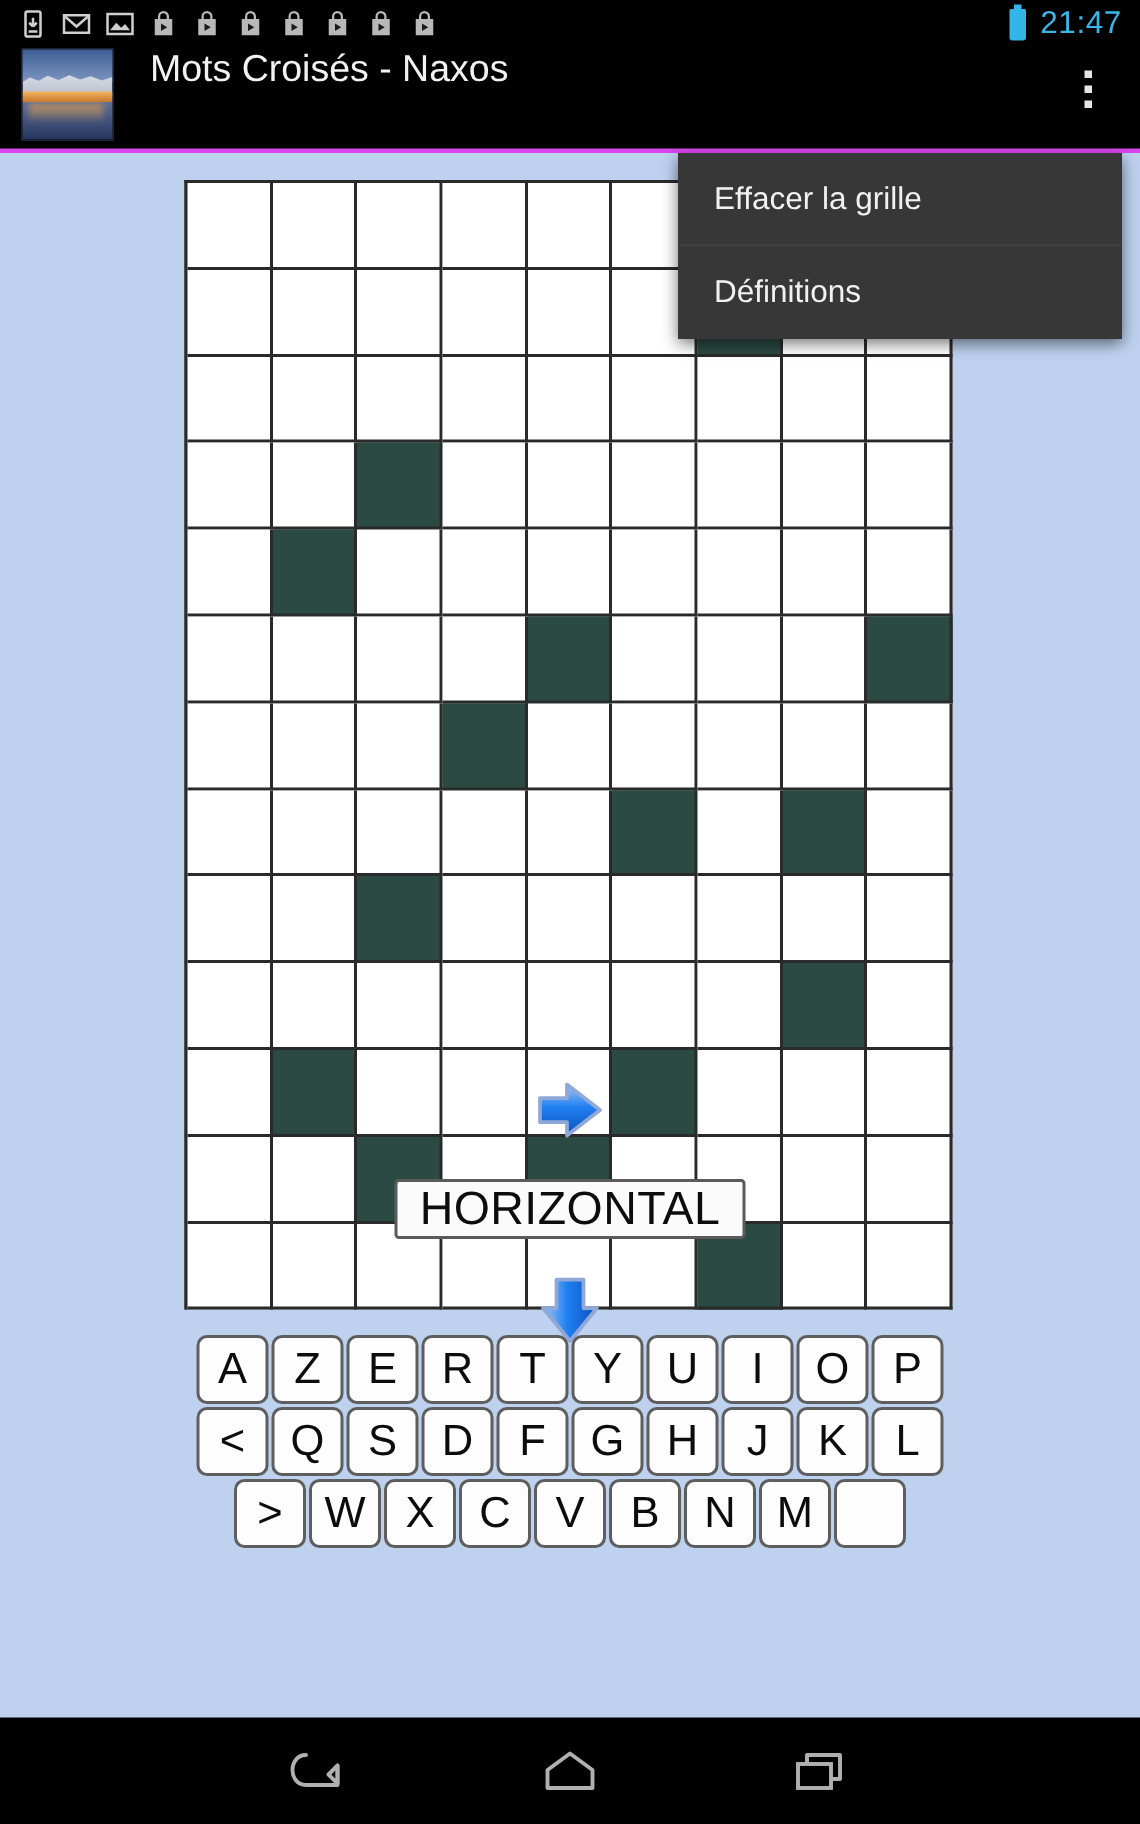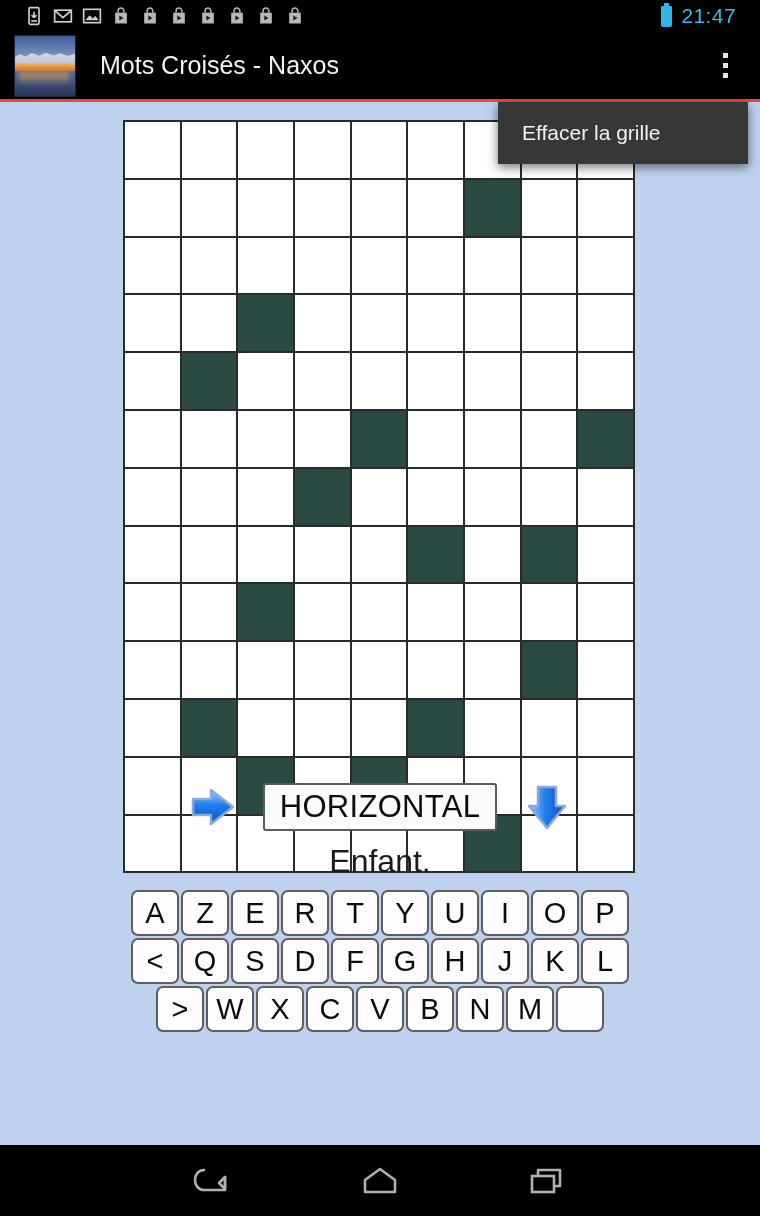--- a/index.html
+++ b/index.html
@@ -15,21 +15,21 @@
     background: #bed2f0;
     position: relative;
   }
 
   
   #status-bar {
     height: 32px;
     background: #000000;
     display: flex;
     align-items: center;
-    padding: 0 24px;
+    padding: 0 12px;
     position: relative;
   }
   #status-icons {
     display: flex;
     align-items: center;
     gap: 9px;
   }
   .sicon {
     width: 20px;
     height: 20px;
@@ -59,23 +59,23 @@
     color: #3ab7e8;
     font-size: 21px;
     letter-spacing: 0.4px;
   }
 
   
   #action-bar {
     height: 70px;
     background: #000000;
     display: flex;
-    align-items: center;
+    align-items: flex-start;
     padding: 0 16px 0 14px;
-    border-bottom: 3px solid #ef4444;
+    border-bottom: 3px solid #d946ef;
     position: relative;
   }
   #app-icon {
     width: 62px;
     height: 62px;
     flex: 0 0 62px;
     position: relative;
     overflow: hidden;
     background: linear-gradient(#4e6ea3 0%, #6b86b4 28%, #7d93bd 44%, #3d4f73 60%, #253354 100%);
     border: 1px solid #1a2338;
@@ -112,21 +112,21 @@
     width: 5px; height: 5px;
     background: #e6e6e6;
     display: block;
   }
 
   
   #overflow-menu {
     position: absolute;
     top: 102px;
     right: 12px;
-    width: 250px;
+    width: 296px;
     background: #373737;
     box-shadow: 0 3px 10px rgba(0,0,0,.55);
     z-index: 50;
   }
   .menu-item {
     height: 62px;
     display: flex;
     align-items: center;
     padding-left: 24px;
     color: #f1f1f1;
@@ -178,20 +178,21 @@
   #dir-row {
     position: absolute;
     top: 672px;
     left: 0;
     width: 760px;
     height: 60px;
     display: flex;
     align-items: center;
     justify-content: center;
     gap: 22px;
+    flex-direction: column;
   }
   .arrow-btn {
     width: 56px;
     height: 52px;
     display: flex;
     align-items: center;
     justify-content: center;
   }
   #dir-button {
     min-width: 234px;
@@ -488,21 +489,20 @@
             <stop offset="0" stop-color="#9fc6f5"></stop>
             <stop offset="0.45" stop-color="#1f7ff0"></stop>
             <stop offset="1" stop-color="#0a4fc0"></stop>
           </linearGradient>
         </defs>
         <path d="M16 5h18v19h9L25 46 7 24h9z" fill="url(#gD)" stroke="#8fa8d8" stroke-width="2.5" stroke-linejoin="round"></path>
       </svg>
     </div>
   </div>
 
-  <div id="clue">Enfant.</div>
 
   <div id="keyboard">
       <div class="kb-row">
         <div class="key">A</div>
         <div class="key">Z</div>
         <div class="key">E</div>
         <div class="key">R</div>
         <div class="key">T</div>
         <div class="key">Y</div>
         <div class="key">U</div>
@@ -532,20 +532,21 @@
         <div class="key">N</div>
         <div class="key">M</div>
         <div class="key blank"> </div>
       </div>
     </div>
 
 </div>
 
 <div id="overflow-menu">
   <div class="menu-item">Effacer la grille</div>
+  <div class="menu-item">Définitions</div>
 </div>
 
 <div id="nav-bar">
   <div class="nav-btn">
     <svg width="42" height="34" viewBox="0 0 42 34">
       <path d="M12 6C6 6 3 11 3 16s3 10 9 10h21V13" fill="none" stroke="#b0b0b0" stroke-width="2.6" stroke-linecap="round" stroke-linejoin="round"></path>
       <path d="M33 13l-6 6 6 6z" fill="none" stroke="#b0b0b0" stroke-width="2.6" stroke-linejoin="round"></path>
     </svg>
   </div>
   <div class="nav-btn">

